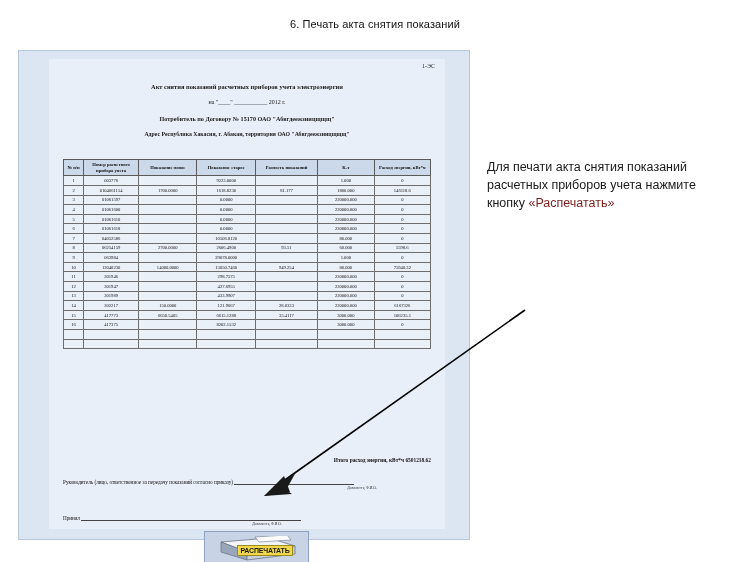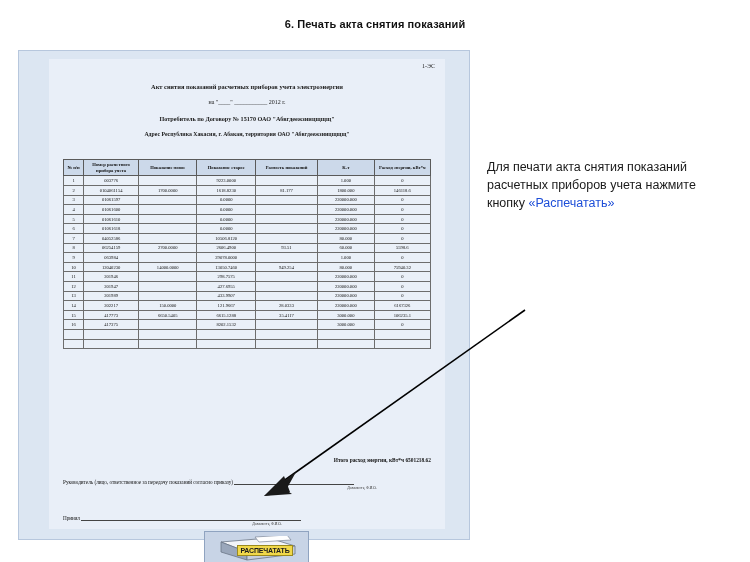--- a/index.html
+++ b/index.html
@@ -14,21 +14,21 @@
     overflow: hidden;
     position: relative;
   }
   .page-title {
     position: absolute;
     left: 0;
     top: 18px;
     width: 750px;
     text-align: center;
     font-size: 11px;
-    font-weight: bold;
+    font-weight: normal;
     color: #111111;
     letter-spacing: 0.1px;
   }
   .doc-panel {
     position: absolute;
     left: 18px;
     top: 50px;
     width: 452px;
     height: 490px;
     background: #dce6f2;
@@ -191,21 +191,21 @@
 
   .callout {
     position: absolute;
     left: 487px;
     top: 158px;
     width: 250px;
     font-size: 12.5px;
     line-height: 1.45;
     color: #1a1a1a;
   }
-  .callout .accent { color: #1d4ed8; }
+  .callout .accent { color: #7f1d1d; }
 
   .arrow-svg {
     position: absolute;
     left: 240px;
     top: 300px;
     width: 300px;
     height: 210px;
   }
 </style>
 </head>

